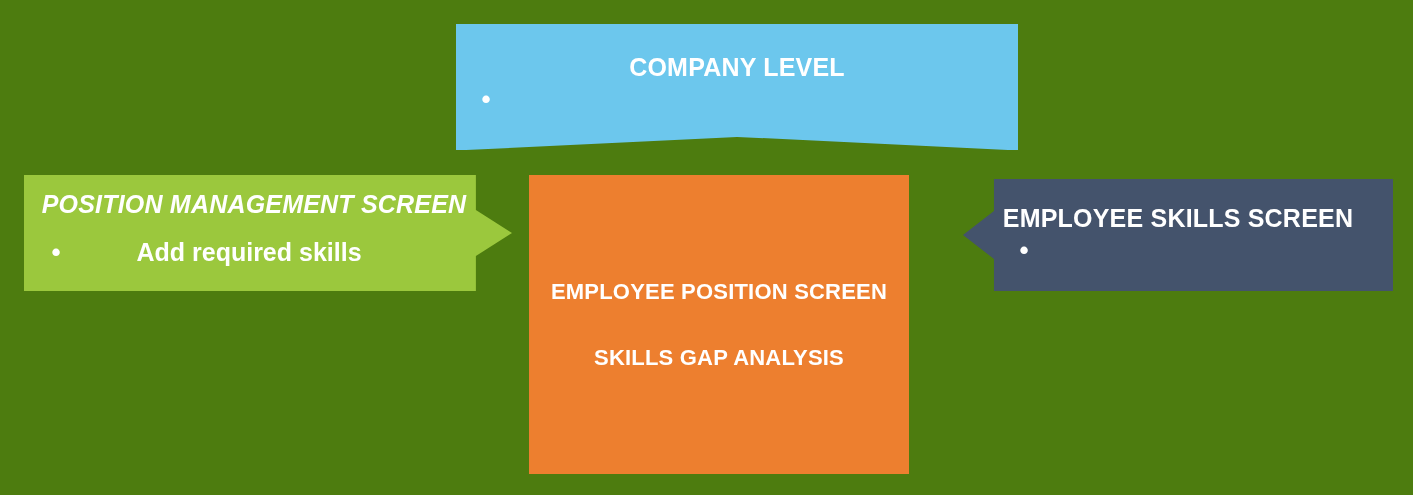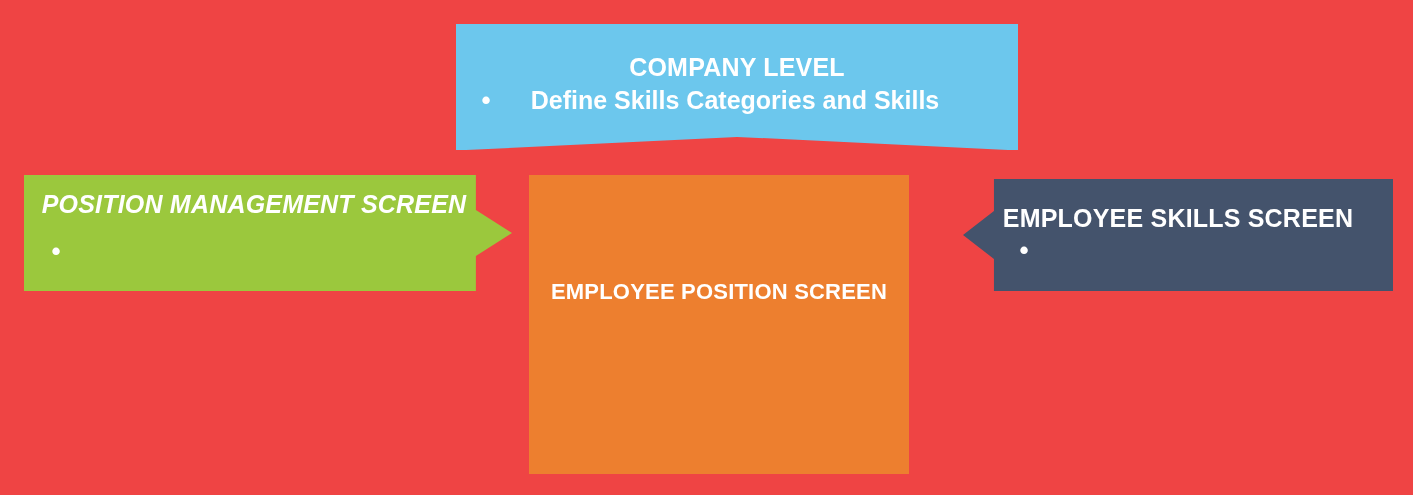--- a/index.html
+++ b/index.html
@@ -10,21 +10,21 @@
     height: 495px;
     background: #ffffff;
     font-family: "Liberation Sans", sans-serif;
     overflow: hidden;
   }
 
   #diagram {
     position: relative;
     width: 1413px;
     height: 495px;
-    background: #ef4444;
+    background: #4d7c0f;
   }
 
   
   .node {
     position: absolute;
     color: #ffffff;
   }
 
   .node-title {
     font-weight: bold;
@@ -154,33 +154,34 @@
 </style>
 </head>
 <body>
 
 <div id="diagram">
 
   <div class="node" id="company-level">
     <div class="node-title">COMPANY LEVEL</div>
     <div class="bullet-row">
       <span class="bullet-mark">•</span>
-      <span class="bullet-text">Define Skills Categories and Skills</span>
     </div>
   </div>
 
   <div class="node" id="position-management">
     <div class="node-title">POSITION MANAGEMENT SCREEN</div>
     <div class="bullet-row">
       <span class="bullet-mark">•</span>
+      <span class="bullet-text">Add required skills</span>
     </div>
   </div>
 
   <div class="node" id="employee-position">
     <div class="node-title line-1">EMPLOYEE POSITION SCREEN</div>
+    <div class="node-title line-2">SKILLS GAP ANALYSIS</div>
   </div>
 
   <div class="node" id="employee-skills">
     <div class="node-title">EMPLOYEE SKILLS SCREEN</div>
     <div class="bullet-row">
       <span class="bullet-mark">•</span>
     </div>
   </div>
 
 </div>

